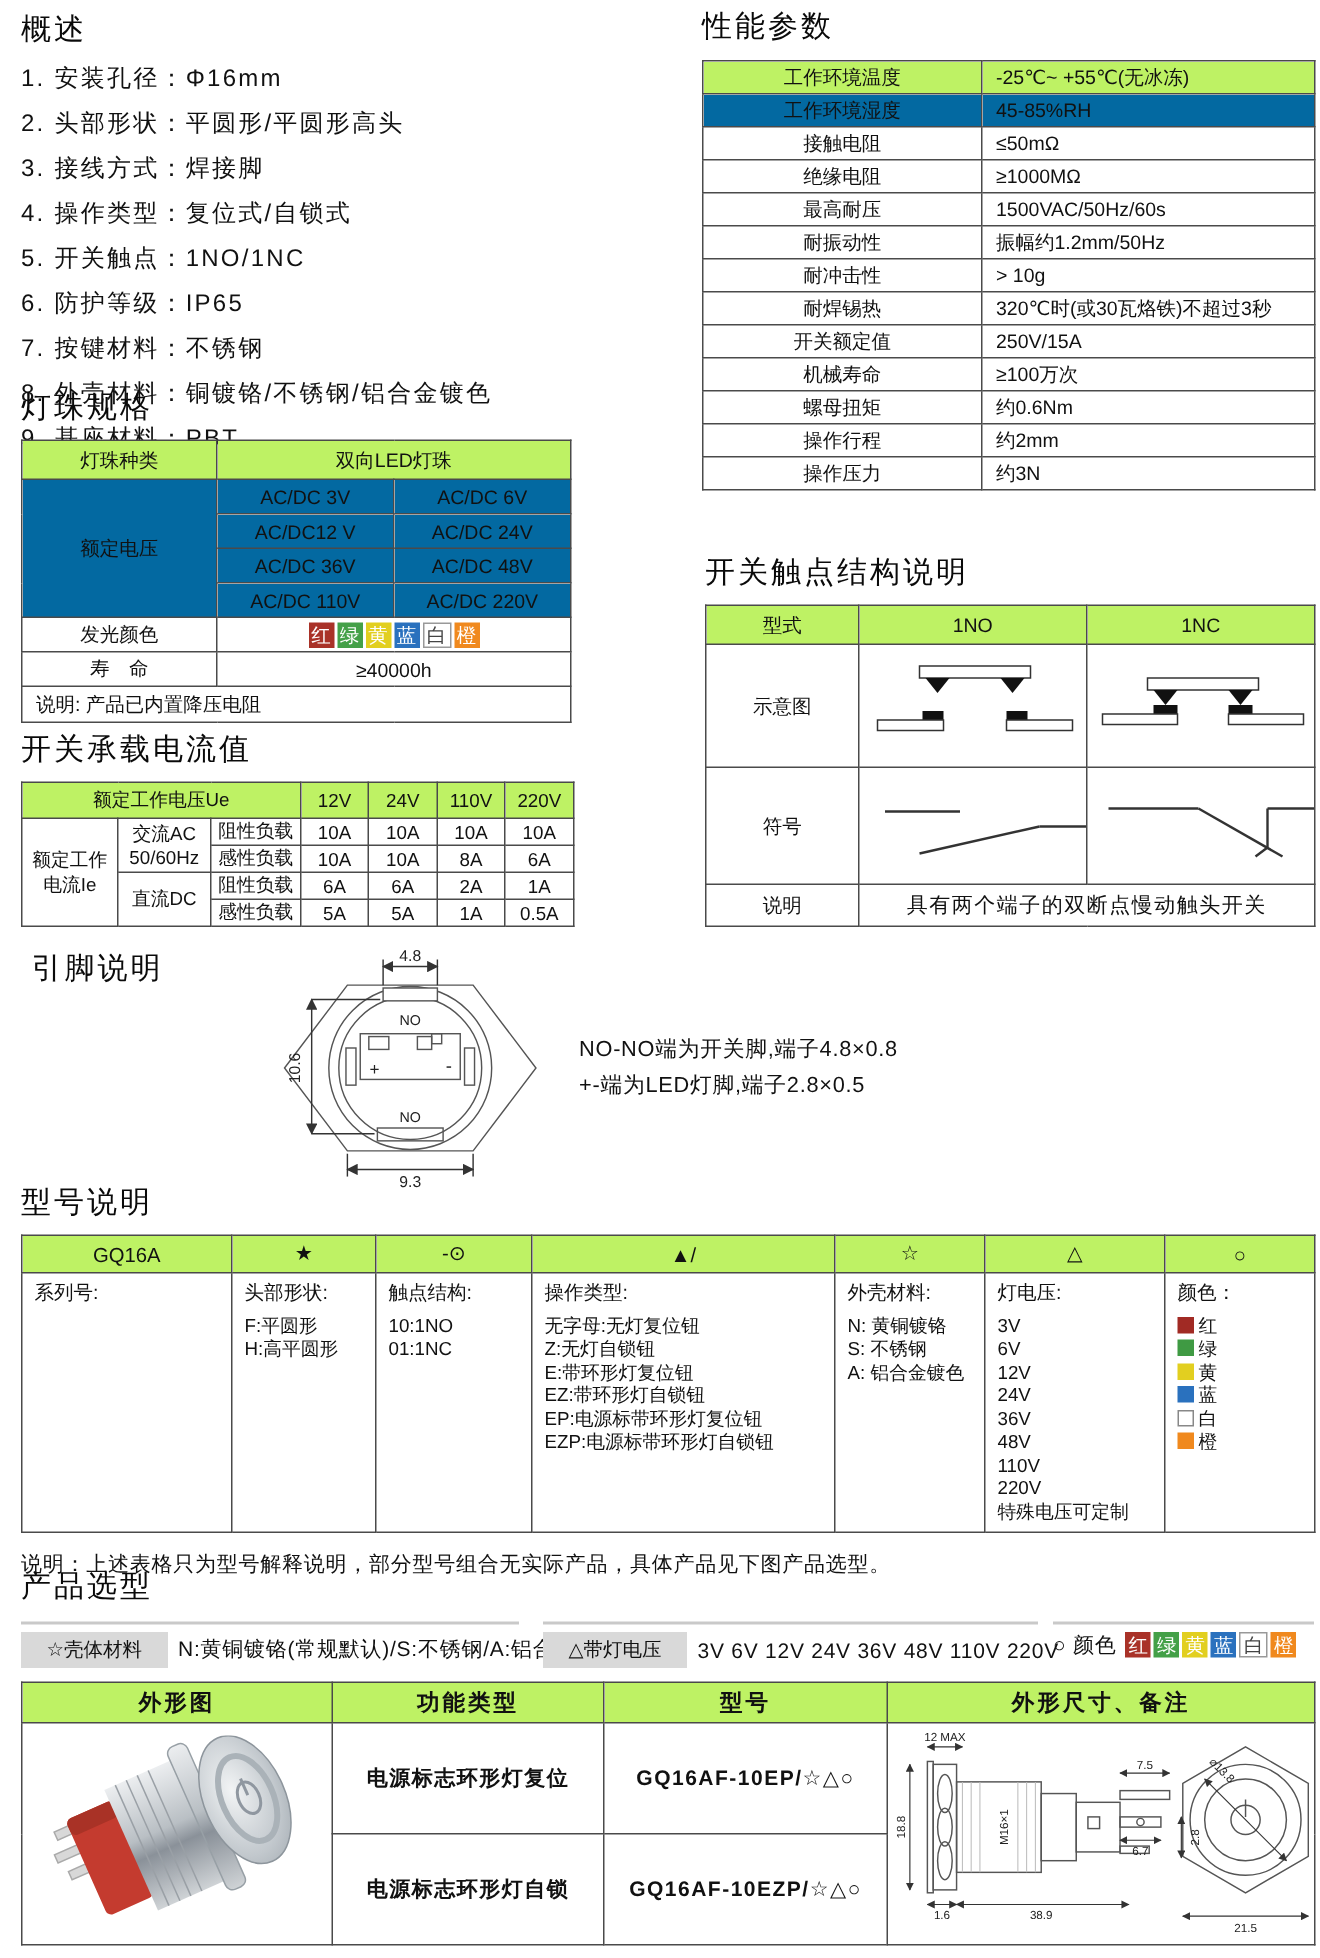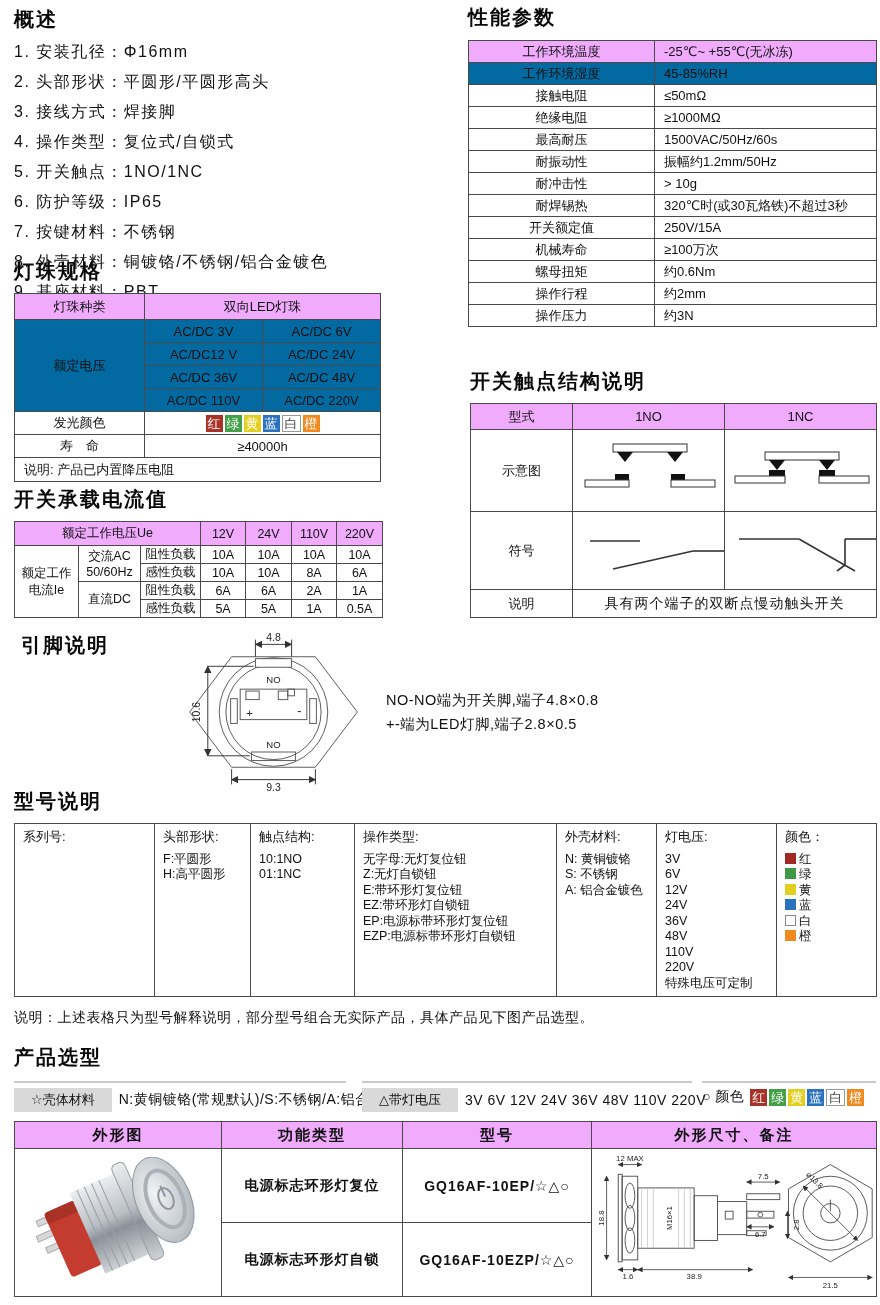--- a/index.html
+++ b/index.html
@@ -1,22 +1,22 @@
 <!DOCTYPE html>
 <html><head>
 <meta charset="utf-8">
 <style>
   *{margin:0;padding:0;box-sizing:border-box}
   html,body{background:#fff}
   body{width:880px;height:1305px;font-family:"Liberation Sans","DejaVu Sans",sans-serif;color:#111;position:relative}
   .page{position:relative;width:880px;height:1305px;background:#fff;overflow:hidden}
-  .sec-title{font-size:20px;font-weight:bold;color:#0a0a0a;letter-spacing:2px}
+  .sec-title{font-size:20px;font-weight:normal;color:#0a0a0a;letter-spacing:2px}
   table{border-collapse:collapse;table-layout:fixed}
   td{border:1px solid #4a4a4a;font-size:13px;text-align:center;vertical-align:middle;padding:0 2px;color:#111;overflow:hidden}
-  .hdr td,.hdr{background:#f0abfc}
+  .hdr td,.hdr{background:#bef264}
   .gray{background:#0369a1}
   .lft{text-align:left;padding-left:9px}
   .pre{white-space:pre-line}
   
   #sec-overview{position:absolute;left:14px;top:6px;width:442px}
   .ov-item{font-size:16px;margin-top:9px;letter-spacing:1.5px;white-space:nowrap}
   #sec-perf{position:absolute;left:468px;top:4px;width:408px}
   #sec-perf table{width:408px;margin-top:9px}
   #sec-perf td{height:22px;font-size:13px}
   #sec-led{position:absolute;left:14px;top:258px;width:366px}
@@ -362,20 +362,29 @@
       <colgroup>
           <col style="width:140px">
           <col style="width:96px">
           <col style="width:104px">
           <col style="width:202px">
           <col style="width:100px">
           <col style="width:120px">
           <col style="width:100px">
         </colgroup>
       <tbody>
+          <tr class="hdr">
+        <td>GQ16A</td>
+        <td>★</td>
+        <td>-⊙</td>
+        <td>▲/</td>
+        <td>☆</td>
+        <td>△</td>
+        <td>○</td>
+      </tr>
       <tr>
         <td class="mcell">
           <div class="ttl">系列号:</div>
         </td>
         <td class="mcell">
           <div class="ttl">头部形状:</div>
           <div>F:平圆形</div>
           <div>H:高平圆形</div>
         </td>
         <td class="mcell">

